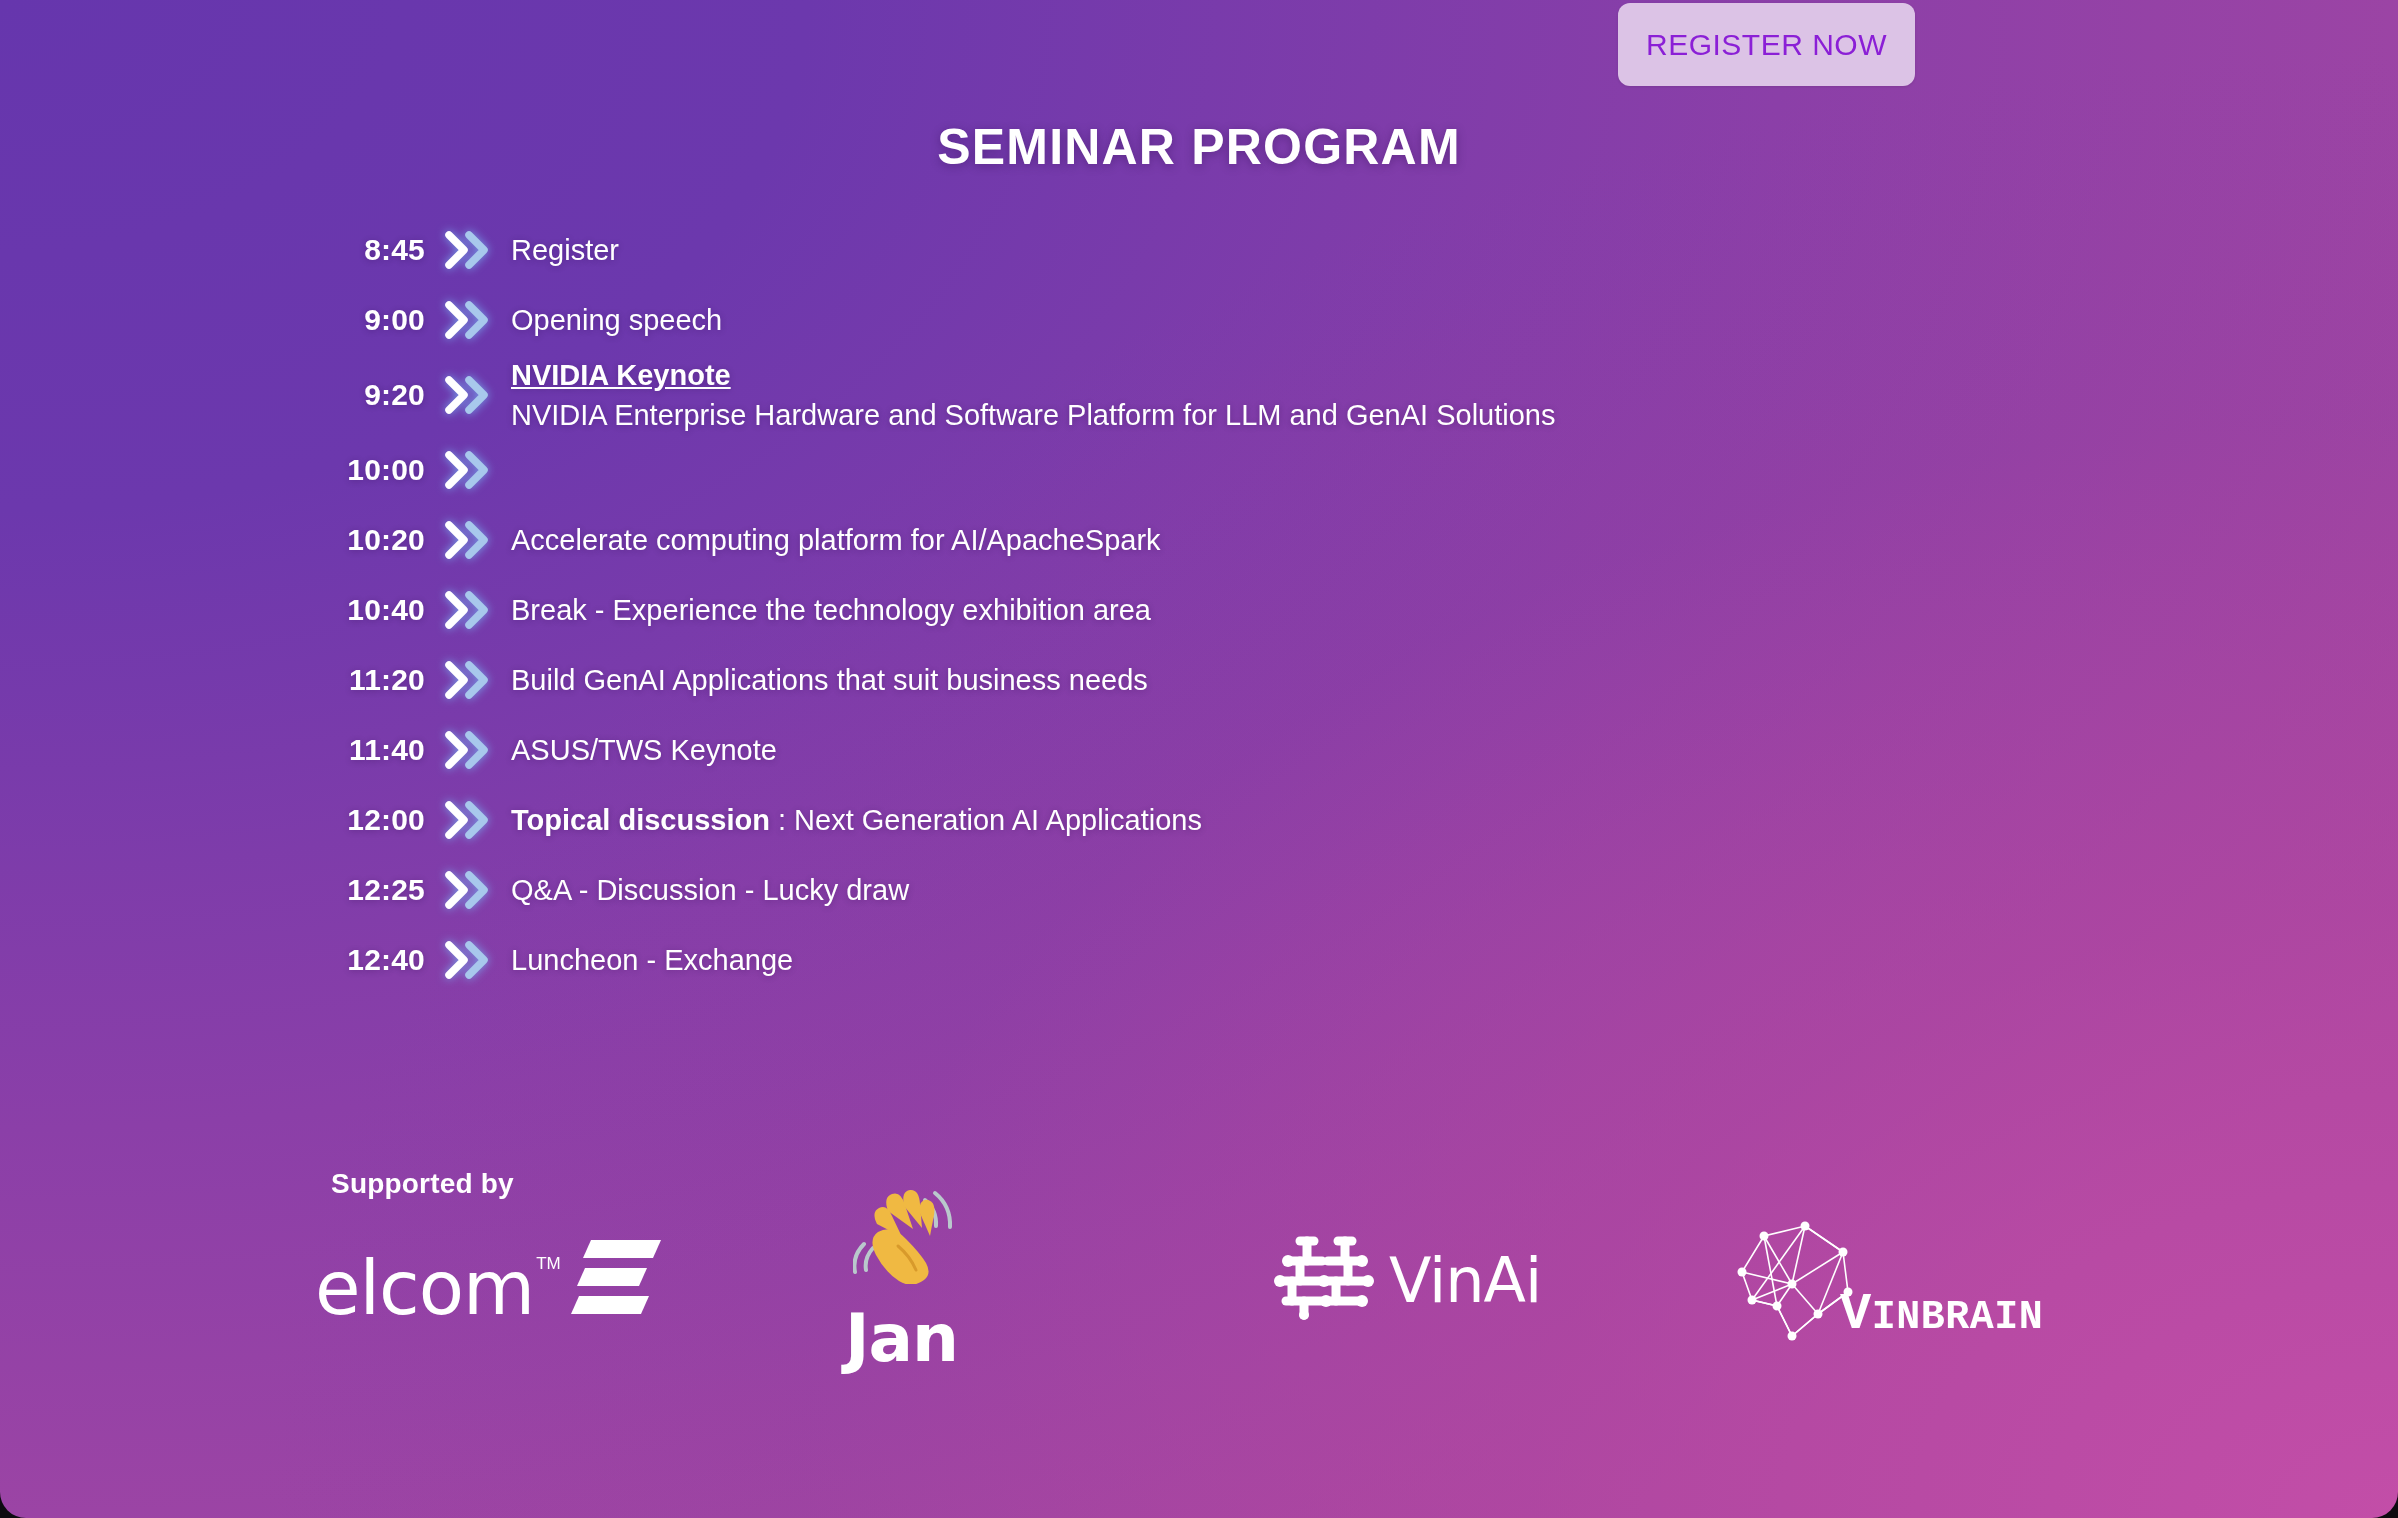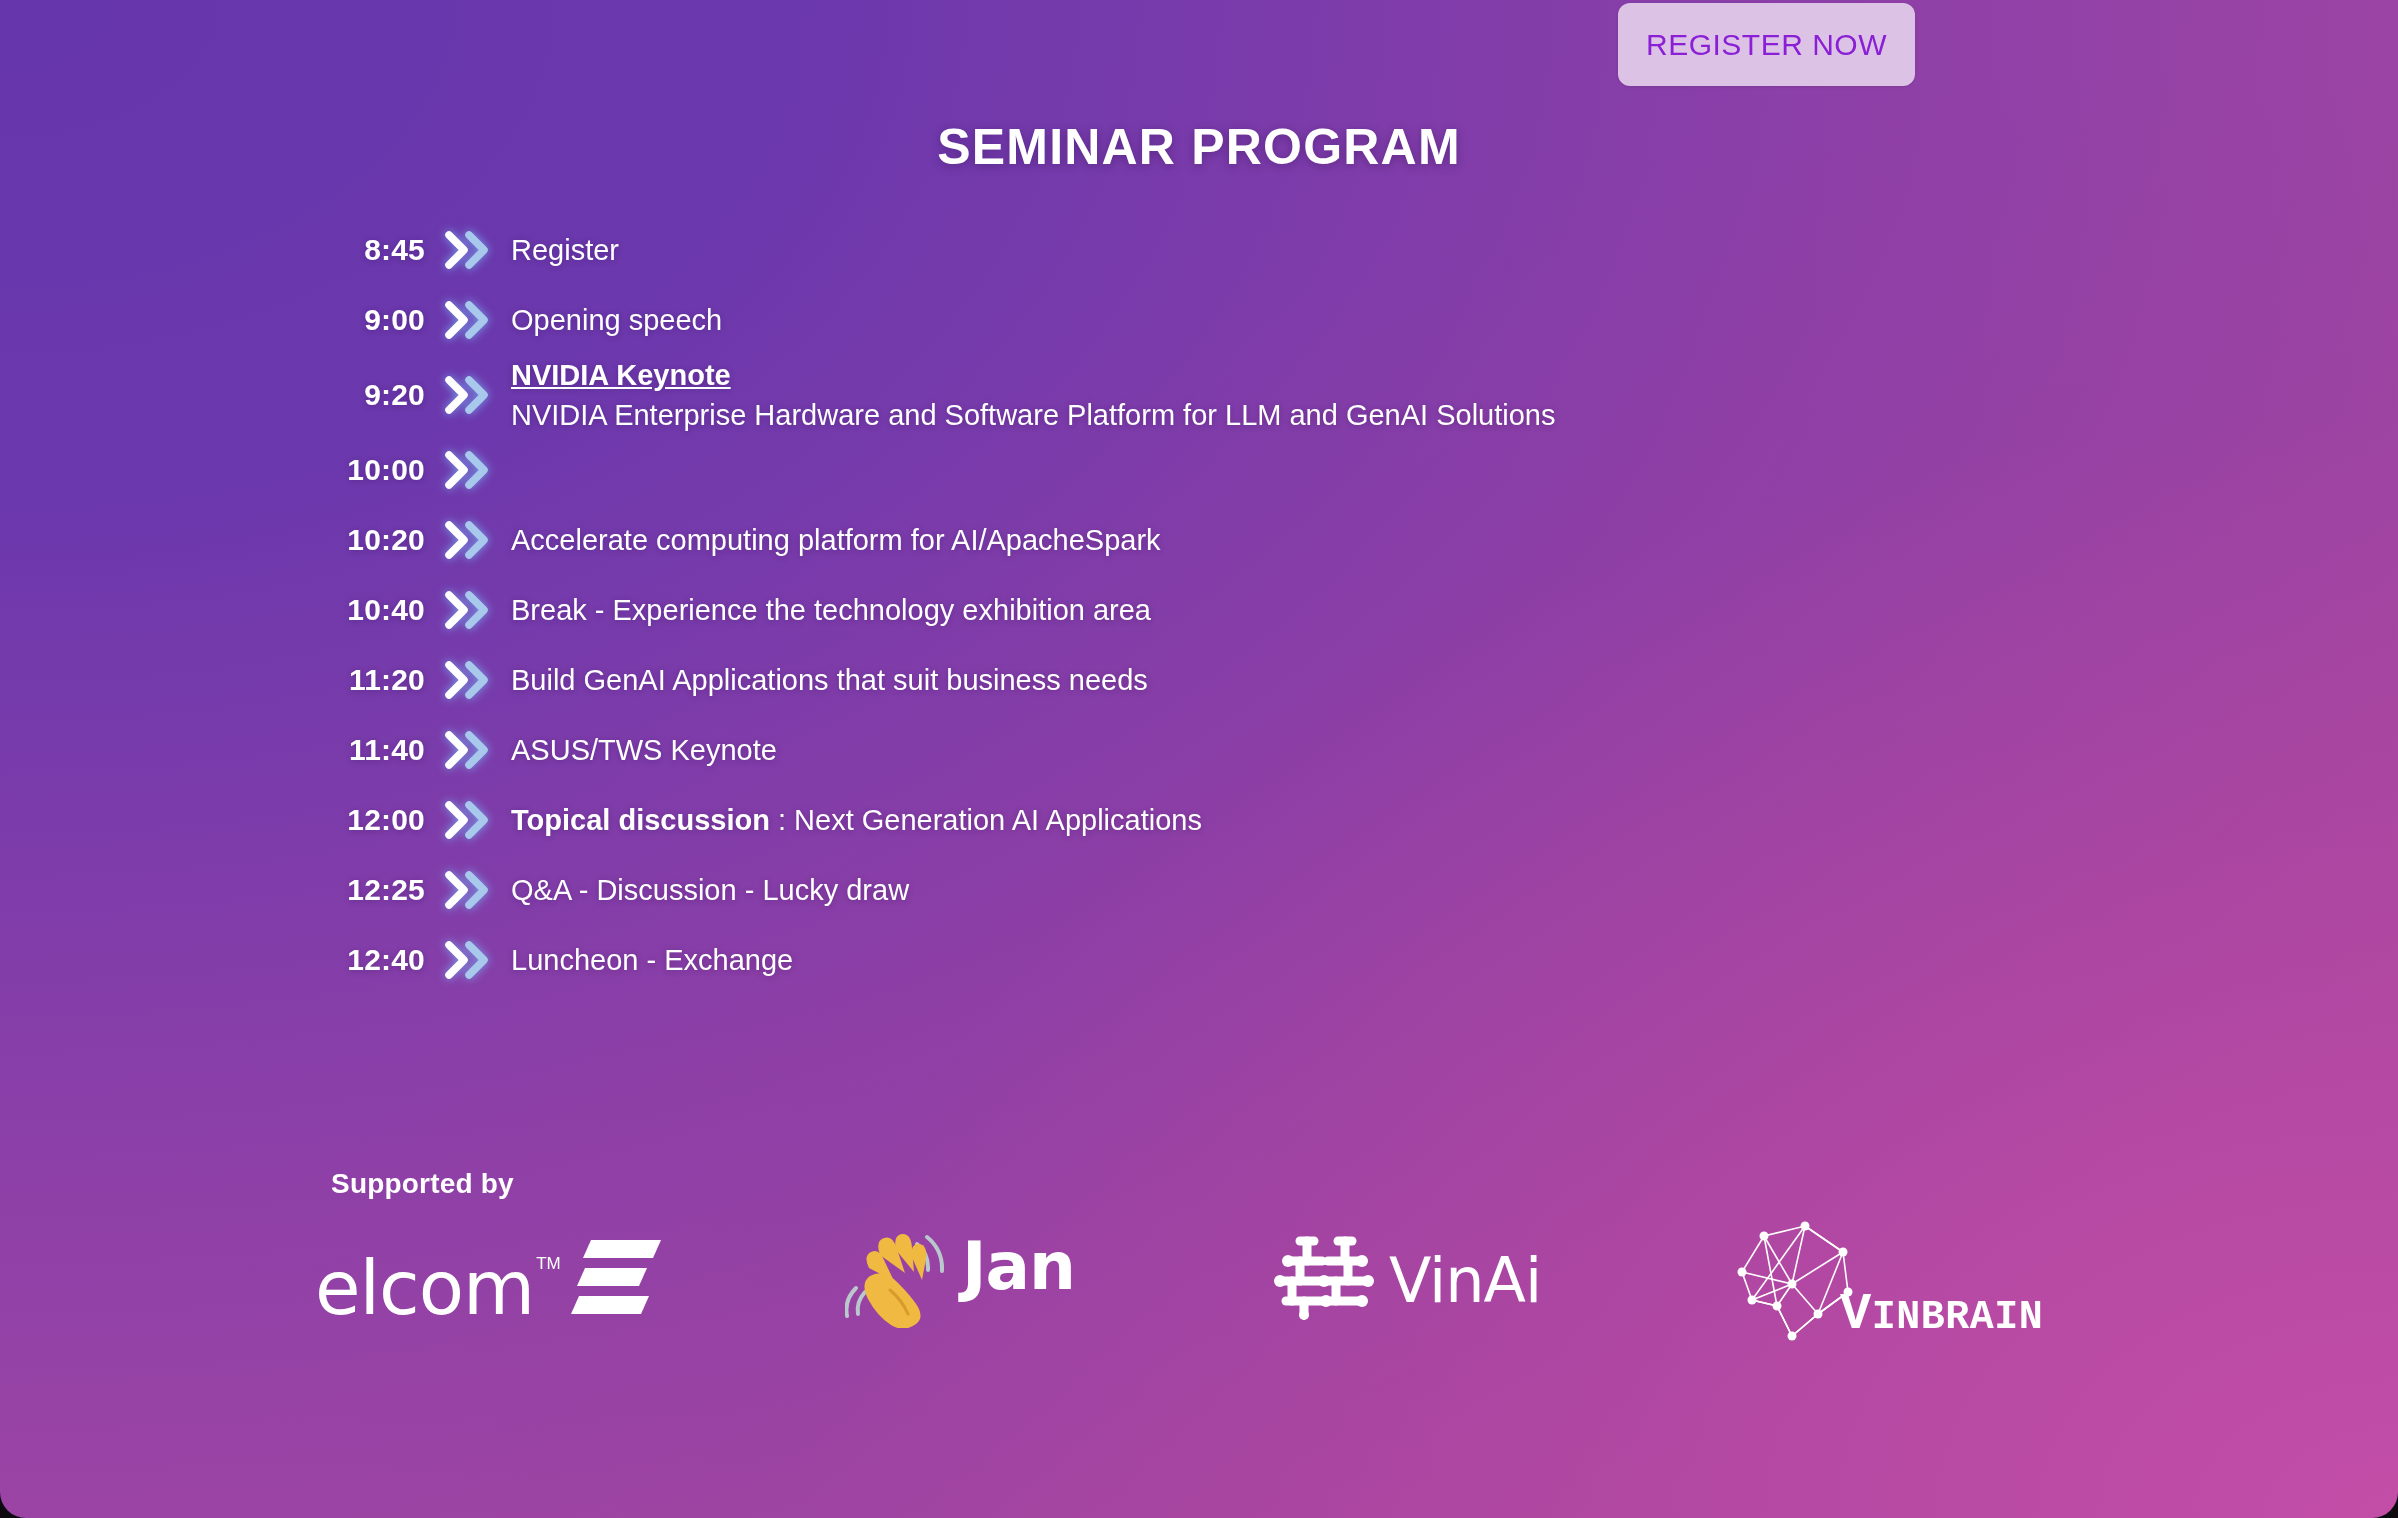--- a/index.html
+++ b/index.html
@@ -151,21 +151,21 @@
   .elcom-tm {
     color:#ffffff;
     font-size: 17px;
     font-family: "Liberation Sans", sans-serif;
     position: relative;
     top: -48px;
     left: 2px;
     letter-spacing: 0;
   }
 
-  .jan-wrap { display:flex; align-items:flex-start; gap:12px; }
+  .jan-wrap { display:flex; align-items:flex-end; gap:12px;flex-direction:column; }
   .jan-text {
     color:#ffffff;
     font-size: 66px;
     font-weight: bold;
     letter-spacing: -1px;
     font-family: "DejaVu Sans", sans-serif;
   }
 
   .vinai-wrap { display:flex; align-items:center; gap:14px; }
   .vinai-text {

